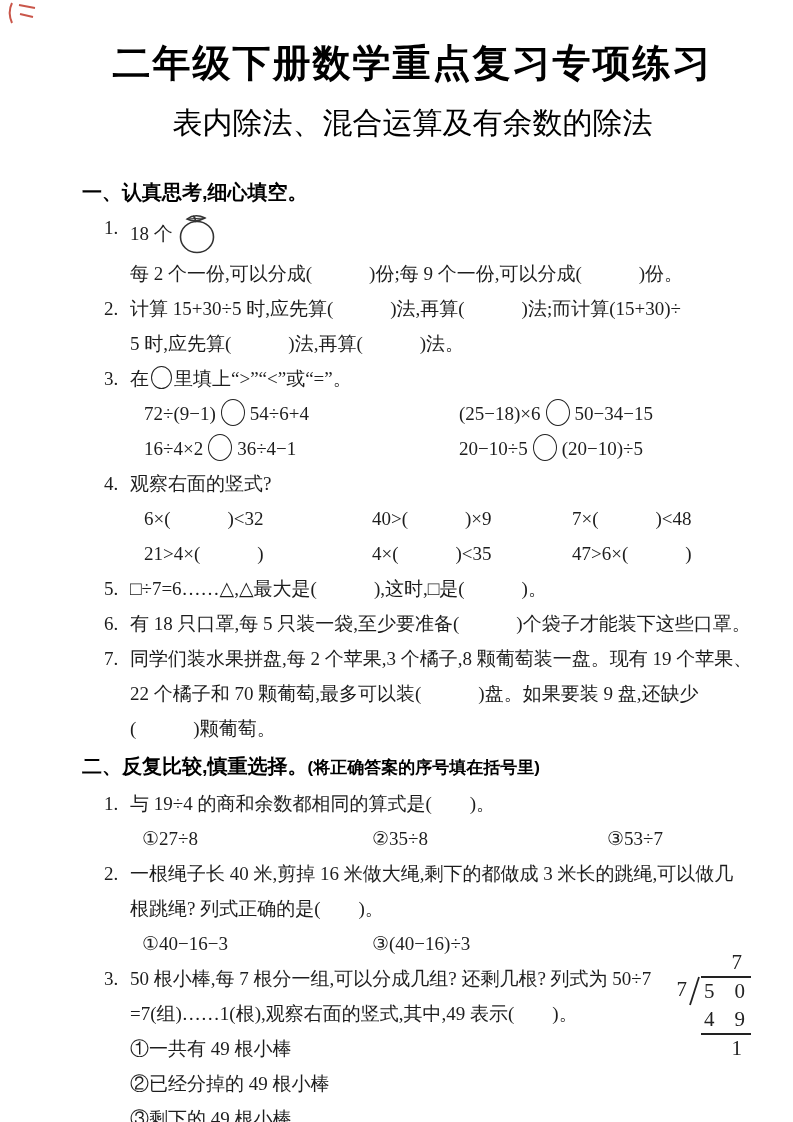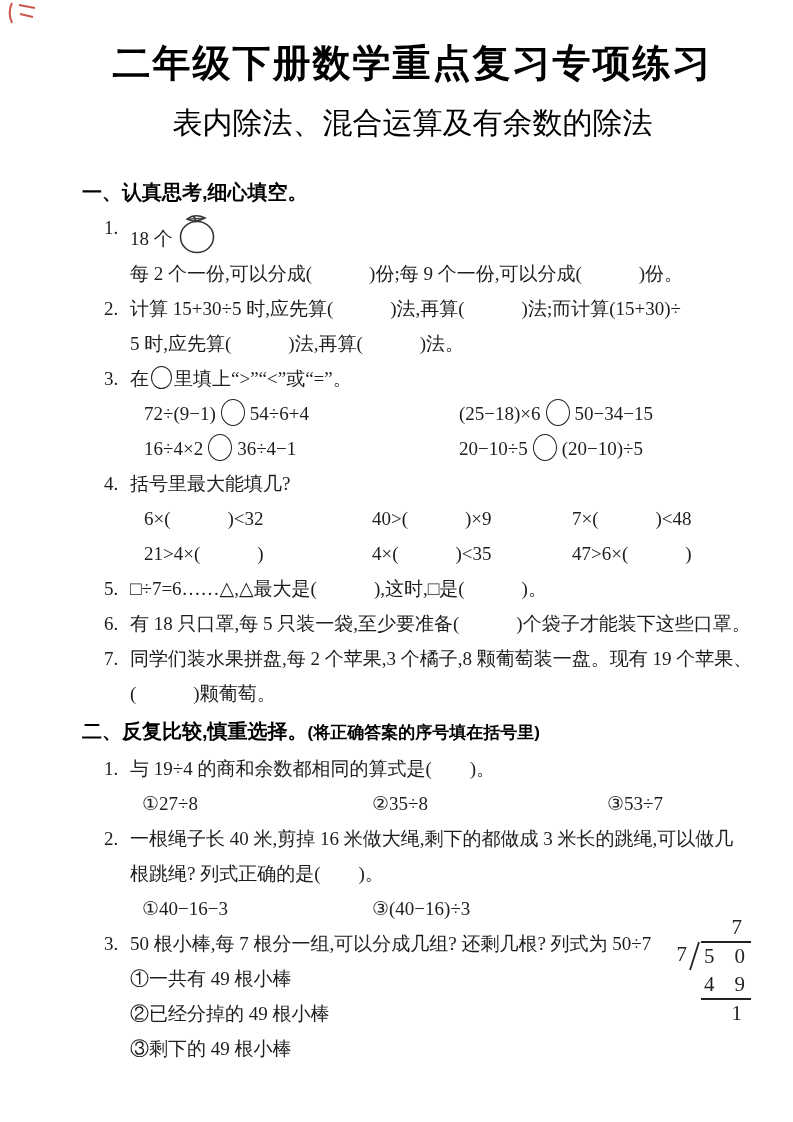--- a/index.html
+++ b/index.html
@@ -10,21 +10,21 @@
   .title{padding-top:38px;text-align:center;font-family:"Liberation Sans","DejaVu Sans",sans-serif;
          font-weight:900;font-size:38px;letter-spacing:2px;color:#000;}
   .subtitle{margin-top:14px;text-align:center;font-family:"Liberation Sans","DejaVu Sans",sans-serif;
             font-weight:normal;font-size:30px;color:#000;}
   .content{margin-top:30px;padding:0 52px 0 88px;font-size:19px;line-height:35px;}
   .sec-heading{margin-left:-22px;font-family:"Liberation Sans","DejaVu Sans",sans-serif;
                font-weight:bold;font-size:20px;color:#000;line-height:36px;}
   .sec-heading .note{font-family:Liberation Sans, sans-serif;font-weight:600;font-size:17px;}
   .q{position:relative;padding-left:26px;}
   .qno{position:absolute;left:0;top:0;}
-  .q1-first{display:flex;align-items:flex-end;height:46px;}
+  .q1-first{display:flex;align-items:center;height:46px;}
   .q1-first .seg{white-space:nowrap;}
   .apple{margin:0 2px;flex:0 0 auto;}
   .circle{display:inline-block;width:22px;height:25px;border:1.6px solid #222;border-radius:50%;
           vertical-align:-6px;margin:0 5px;}
   .circle.small{width:19px;height:21px;vertical-align:-4px;margin:0 2px;}
   .cmp-row{display:grid;grid-template-columns:315px auto;padding-left:14px;}
   .fill-row{display:grid;grid-template-columns:228px 200px auto;padding-left:14px;}
   .opt-row{display:grid;grid-template-columns:230px 235px auto;padding-left:12px;}
   .q3b{padding-right:100px;}
   .longdiv{position:absolute;right:-4px;top:-12px;width:86px;font-size:21px;line-height:27px;color:#222;}
@@ -84,21 +84,21 @@
         <div><span>(25−18)×6</span><span class="circle"></span><span>50−34−15</span></div>
       </div>
       <div class="cmp-row">
         <div><span>16÷4×2</span><span class="circle"></span><span>36÷4−1</span></div>
         <div><span>20−10÷5</span><span class="circle"></span><span>(20−10)÷5</span></div>
       </div>
     </div>
 
     <div class="q">
       <span class="qno">4.</span>
-      <div>括号里最大能填几?</div>
+      <div>观察右面的竖式?</div>
       <div class="fill-row">
         <span>6×(　　　)&lt;32</span>
         <span>40&gt;(　　　)×9</span>
         <span>7×(　　　)&lt;48</span>
       </div>
       <div class="fill-row">
         <span>21&gt;4×(　　　)</span>
         <span>4×(　　　)&lt;35</span>
         <span>47&gt;6×(　　　)</span>
       </div>
@@ -110,20 +110,21 @@
     </div>
 
     <div class="q">
       <span class="qno">6.</span>
       <div>有 18 只口罩,每 5 只装一袋,至少要准备(　　　)个袋子才能装下这些口罩。</div>
     </div>
 
     <div class="q">
       <span class="qno">7.</span>
       <div>同学们装水果拼盘,每 2 个苹果,3 个橘子,8 颗葡萄装一盘。现有 19 个苹果、</div>
+      <div>22 个橘子和 70 颗葡萄,最多可以装(　　　)盘。如果要装 9 盘,还缺少</div>
       <div>(　　　)颗葡萄。</div>
     </div>
 
     <div class="gap-sm"></div>
 
     <div class="sec-heading"><span>二、反复比较,慎重选择。</span><span class="note">(将正确答案的序号填在括号里)</span></div>
 
     <div class="q">
       <span class="qno">1.</span>
       <div>与 19÷4 的商和余数都相同的算式是(　　)。</div>
@@ -140,20 +141,21 @@
       <div>根跳绳? 列式正确的是(　　)。</div>
       <div class="opt-row">
         <span>①40−16−3</span>
         <span>③(40−16)÷3</span>
       </div>
     </div>
 
     <div class="q q3b">
       <span class="qno">3.</span>
       <div>50 根小棒,每 7 根分一组,可以分成几组? 还剩几根? 列式为 50÷7</div>
+      <div>=7(组)……1(根),观察右面的竖式,其中,49 表示(　　)。</div>
       <div>①一共有 49 根小棒</div>
       <div>②已经分掉的 49 根小棒</div>
       <div>③剩下的 49 根小棒</div>
 
       <div class="longdiv">
         <div class="ld-quot">7</div>
         <div class="ld-row">
           <span class="ld-divisor">7</span>
           <svg class="ld-slash" viewBox="0 0 14 30">
             <line x1="12" y1="1" x2="3" y2="29" stroke="#222" stroke-width="1.8"></line>

